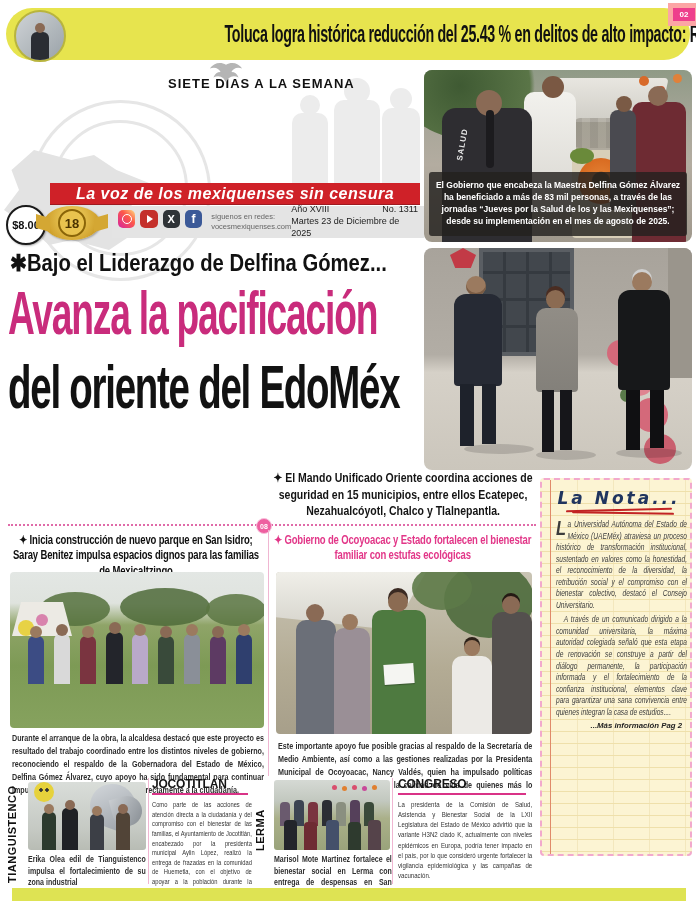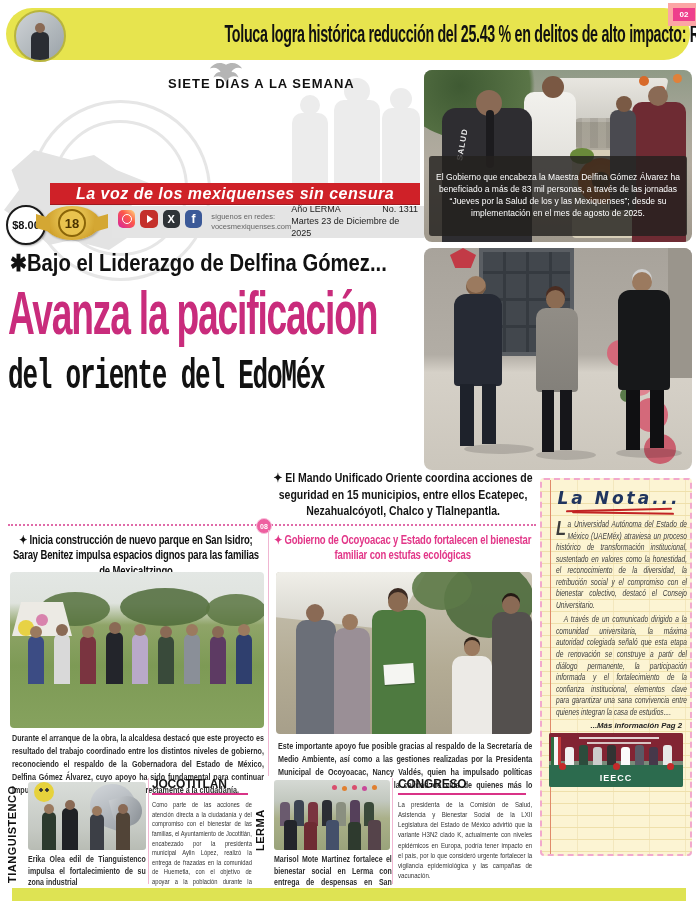--- a/index.html
+++ b/index.html
@@ -40,29 +40,29 @@
   .ic-yt:before{content:"";position:absolute;left:7px;top:5px;border-left:6px solid #fff;border-top:4px solid transparent;border-bottom:4px solid transparent;}
   .ic-x{background:#2f3337;color:#fff;font-weight:bold;text-align:center;font-size:11px;line-height:18px;}
   .ic-fb{background:#3b5998;color:#fff;font-weight:bold;text-align:center;font-size:12px;line-height:18px;}
   .follow{font-size:7.5px;color:#666;line-height:1.3;margin-left:4px;}
   .issue-info{margin-left:auto;width:132px;font-size:9px;color:#222;line-height:1.3;}
   .issue-top{display:flex;justify-content:space-between;}
 
   
   .photo{position:absolute;overflow:hidden;border-radius:8px;}
   .pe{position:absolute;}
-  .caption-overlay{position:absolute;left:5px;right:5px;bottom:6px;background:rgba(35,33,30,.82);color:#fff;font-size:8.5px;font-weight:normal;text-align:center;padding:16px 6px;border-radius:3px;line-height:1.4;}
+  .caption-overlay{position:absolute;left:5px;right:5px;bottom:6px;background:rgba(35,33,30,.82);color:#fff;font-size:8.5px;font-weight:bold;text-align:center;padding:8px 6px;border-radius:3px;line-height:1.4;}
 
   
   .kicker{position:absolute;left:10px;top:250px;font-size:23px;font-weight:bold;color:#111;white-space:nowrap;}
   .kicker span{display:inline-block;transform:scaleX(.88);transform-origin:0 50%;}
   .hl{position:absolute;left:8px;font-weight:bold;white-space:nowrap;line-height:1;}
   .hl span{display:inline-block;transform-origin:0 50%;letter-spacing:-2px;}
   .hl1{top:282px;font-size:62px;color:#c92c7c;}
-  .hl2{top:356px;font-size:42px;color:#121212;font-family:Liberation Mono, monospace;}
+  .hl2{top:356px;font-size:62px;color:#121212;}
   .bullet{position:absolute;top:470px;font-size:12.5px;font-weight:bold;color:#141414;line-height:1.32;text-align:center;}
   .bullet .sq{transform:scaleX(.84);transform-origin:0 0;}
 
   .dotted-divider{position:absolute;left:8px;top:524px;width:528px;border-top:2px dotted #e06aa8;}
   .divider-badge{position:absolute;left:248px;top:-8px;width:14px;height:14px;border-radius:50%;background:#ee5fa0;color:#fff;font-size:7px;font-weight:bold;display:flex;align-items:center;justify-content:center;border:1px solid #f8c0dc;}
 
   
   .story-headline{position:absolute;top:533px;font-weight:bold;line-height:1.25;}
   .story-headline .sq{transform:scaleX(.78);transform-origin:0 0;font-size:12.2px;text-align:center;letter-spacing:-.2px;}
   .black-h{color:#101010;}
@@ -135,21 +135,21 @@
   <div class="info-strip">
     <span class="ic ic-ig"></span>
     <span class="ic ic-yt"></span>
     <span class="ic ic-x">X</span>
     <span class="ic ic-fb">f</span>
     <span class="follow">
       <span>síguenos en redes:</span><br><span>vocesmexiquenses.com</span>
     </span>
     <span class="issue-info">
       <span class="issue-top">
-          <span>Año LERMA</span>
+          <span>Año XVIII</span>
           <span>No. 1311</span>
         </span>
       <span>Martes 23 de Diciembre de 2025</span>
     </span>
   </div>
 
   <div class="photo" style="left:424px;top:70px;width:268px;height:172px;background:linear-gradient(180deg,#8f9a86 0%,#a8a699 30%,#b3aca0 55%,#9f988c 100%);">
     <div class="pe" style="left:-20px;top:-20px;width:140px;height:90px;background:radial-gradient(circle at 40% 40%,#3f5a33,#5a7547 70%,transparent 75%);border-radius:50%;"></div>
     <div class="pe" style="left:120px;top:8px;width:120px;height:44px;background:linear-gradient(#e8e6e0,#cfcdc6);transform:skewX(-12deg);border-radius:4px;"></div>
     <div class="pe" style="left:215px;top:6px;width:10px;height:10px;border-radius:50%;background:#d86a2a;"></div>
@@ -269,38 +269,20 @@
   <div class="vrule" style="left:268px;top:530px;height:246px;"></div>
   <div class="vrule" style="left:148px;top:778px;height:106px;"></div>
   <div class="vrule" style="left:392px;top:778px;height:106px;"></div>
 
   <div class="la-nota">
     <div class="nota-title">La Nota...</div>
     <div class="nota-scribble"></div>
     <p class="nota-body first">La Universidad Autónoma del Estado de México (UAEMéx) atraviesa un proceso histórico de transformación institucional, sustentado en valores como la honestidad, el reconocimiento de la diversidad, la retribución social y el compromiso con el bienestar colectivo, destacó el Consejo Universitario.</p>
     <p class="nota-body indent">A través de un comunicado dirigido a la comunidad universitaria, la máxima autoridad colegiada señaló que esta etapa de renovación se construye a partir del diálogo permanente, la participación informada y el fortalecimiento de la confianza institucional, elementos clave para garantizar una sana convivencia entre quienes integran la casa de estudios....</p>
     <div class="nota-more">...Más información Pag 2</div>
-    <div class="nota-photo">
-      <div class="pe" style="left:0;top:0;width:134px;height:28px;background:#822433;"></div>
-      <div class="pe" style="left:30px;top:4px;width:80px;height:2px;background:#e4d2d2;"></div>
-      <div class="pe" style="left:38px;top:9px;width:64px;height:2px;background:#d8c4c4;"></div>
-      <div class="pe" style="left:2px;top:4px;width:10px;height:30px;background:linear-gradient(90deg,#2e6b3f 33%,#f5f5f5 33% 66%,#c43a3a 66%);"></div>
-      <div class="pe" style="left:16px;top:14px;width:9px;height:20px;background:#f0f0f0;border-radius:3px 3px 0 0;"></div>
-      <div class="pe" style="left:30px;top:12px;width:9px;height:22px;background:#2c4c3c;border-radius:3px 3px 0 0;"></div>
-      <div class="pe" style="left:44px;top:14px;width:9px;height:20px;background:#cccccc;border-radius:3px 3px 0 0;"></div>
-      <div class="pe" style="left:58px;top:12px;width:9px;height:22px;background:#333333;border-radius:3px 3px 0 0;"></div>
-      <div class="pe" style="left:72px;top:14px;width:9px;height:20px;background:#fafafa;border-radius:3px 3px 0 0;"></div>
-      <div class="pe" style="left:86px;top:12px;width:9px;height:22px;background:#5a5a66;border-radius:3px 3px 0 0;"></div>
-      <div class="pe" style="left:100px;top:14px;width:9px;height:20px;background:#46384a;border-radius:3px 3px 0 0;"></div>
-      <div class="pe" style="left:114px;top:12px;width:9px;height:22px;background:#e8e8e8;border-radius:3px 3px 0 0;"></div>
-      <div class="pe" style="left:0;top:32px;width:134px;height:22px;background:#2c6b4e;color:#fff;font-weight:bold;font-size:9px;letter-spacing:1px;text-align:center;line-height:26px;">IEECC</div>
-      <div class="pe" style="left:10px;top:30px;width:7px;height:7px;border-radius:50%;background:#c42a2a;"></div>
-      <div class="pe" style="left:64px;top:30px;width:7px;height:7px;border-radius:50%;background:#c42a2a;"></div>
-      <div class="pe" style="left:118px;top:30px;width:7px;height:7px;border-radius:50%;background:#c42a2a;"></div>
-    </div>
   </div>
 
   <div class="vlabel" style="left:6px;top:784px;height:100px;font-size:11px;">TIANGUISTENCO</div>
   <div class="photo" style="left:28px;top:782px;width:118px;height:68px;border-radius:3px;background:linear-gradient(180deg,#d9ddd9,#c5c9c3 70%,#b8bcb4);">
     <div class="pe" style="left:62px;top:2px;width:46px;height:44px;background:linear-gradient(135deg,#d5d9dd,#9aa0a6);border-radius:50% 50% 0 50%;transform:rotate(20deg);"></div>
     <div class="pe" style="left:84px;top:14px;width:30px;height:30px;background:linear-gradient(135deg,#c9cdd1,#868c92);border-radius:0 50% 50% 50%;transform:rotate(-15deg);"></div>
     <div class="pe" style="left:6px;top:0;width:20px;height:20px;border-radius:50%;background:radial-gradient(circle at 35% 40%,#333 1.5px,transparent 2px),radial-gradient(circle at 65% 40%,#333 1.5px,transparent 2px),#e6d23c;"></div>
     <div class="pe" style="left:14px;top:30px;width:14px;height:38px;background:#2c3a2e;border-radius:5px 5px 0 0;"></div>
     <div class="pe" style="left:16px;top:22px;width:10px;height:10px;border-radius:50%;background:#9b7a5f;"></div>
     <div class="pe" style="left:34px;top:26px;width:16px;height:42px;background:#1f2125;border-radius:5px 5px 0 0;"></div>

